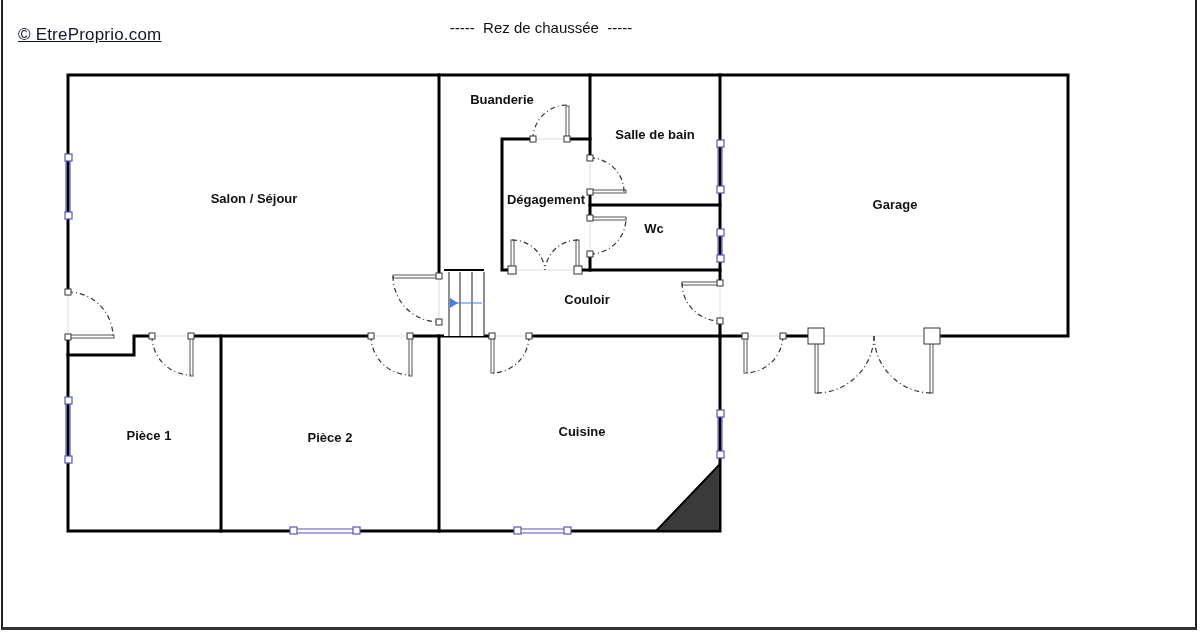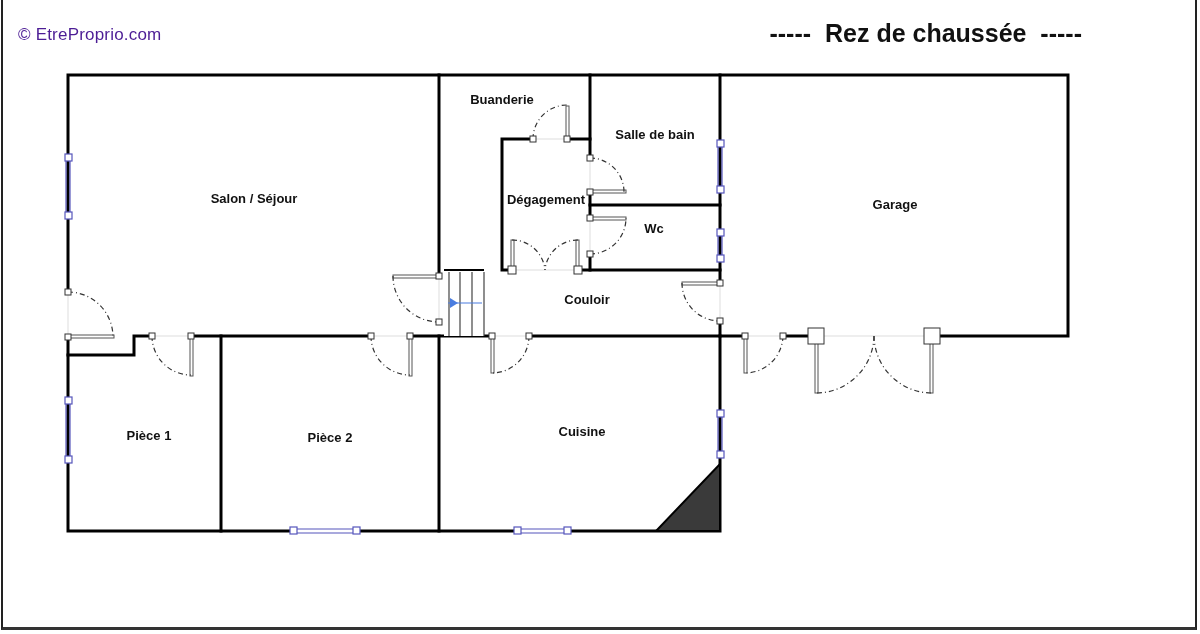--- a/index.html
+++ b/index.html
@@ -1,19 +1,19 @@
 <!DOCTYPE html>
 <html><head>
 <meta charset="utf-8">
 <style>
   html,body{margin:0;padding:0;background:#fff;}
   body{width:1200px;height:634px;position:relative;overflow:hidden;font-family:"Liberation Sans",sans-serif;}
   .frame{position:absolute;left:1px;top:0;width:1196px;height:630px;border-left:2px solid #222;border-right:2px solid #222;border-bottom:3px solid #333;box-sizing:border-box;}
-  .watermark{position:absolute;left:18px;top:25px;font-size:17px;color:#4c1d95;letter-spacing:0.2px;}
-  .title{position:absolute;left:0;width:1082px;top:19px;text-align:right;font-size:25px;font-weight:bold;color:#111;white-space:pre;}
+  .watermark{position:absolute;left:18px;top:25px;font-size:17px;color:#0f172a;letter-spacing:0.2px;text-decoration:underline;}
+  .title{position:absolute;left:0;width:1082px;top:19px;text-align:center;font-size:15px;font-weight:normal;color:#111;white-space:pre;}
   svg{position:absolute;left:0;top:0;}
   .lbl{font-family:"Liberation Sans",sans-serif;font-weight:bold;font-size:13px;fill:#111;text-anchor:middle;}
   .wall{stroke:#000;stroke-width:3;fill:none;stroke-linecap:square;}
   .thin{stroke:#ddd;stroke-width:1;fill:none;}
   .arc{stroke:#333;stroke-width:1.2;fill:none;stroke-dasharray:5 3 1 3;}
   .leaf{fill:#fff;stroke:#555;stroke-width:1;}
   .post{fill:#fff;stroke:#333;stroke-width:1;}
   .win{stroke:#5555bb;stroke-width:1.2;fill:none;}
   .wpost{fill:#fff;stroke:#5555bb;stroke-width:1.2;}
 </style>

